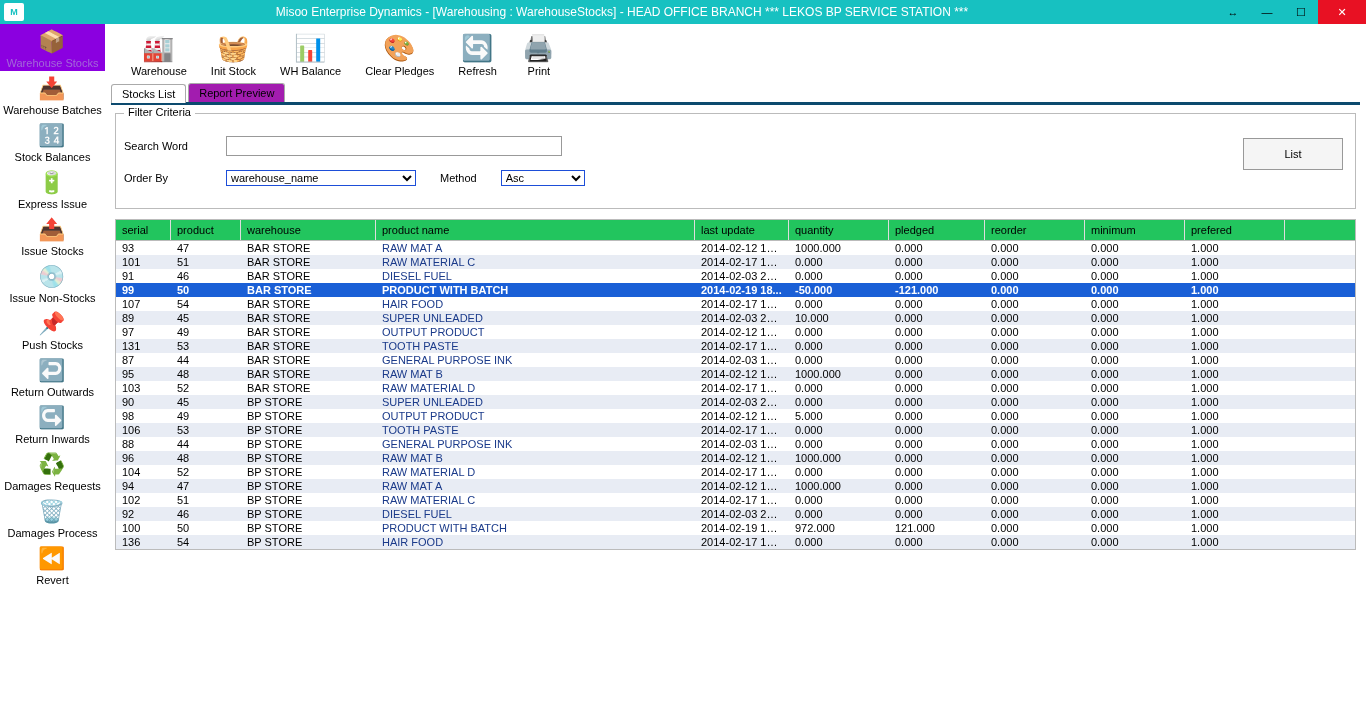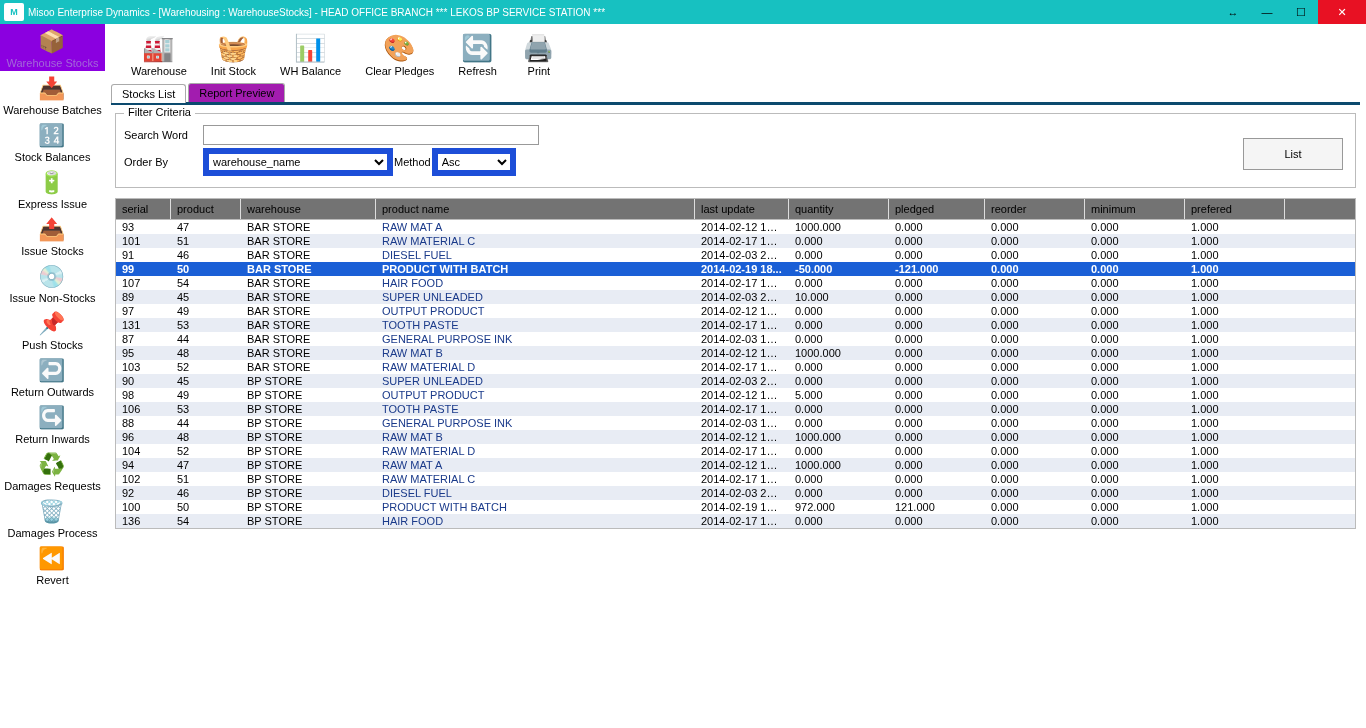--- a/index.html
+++ b/index.html
@@ -1,48 +1,48 @@
 <!DOCTYPE html>
 <html><head>
 <meta charset="utf-8">
 <style>
 *{box-sizing:border-box;margin:0;padding:0;font-family:"Segoe UI",Tahoma,sans-serif;font-size:11px}
 body{background:#fff;user-select:none}
 .titlebar{height:24px;background:#17c1c1;display:flex;align-items:center;color:#fff;position:relative}
 .titlebar .appicon{width:20px;height:18px;margin:0 4px;background:#fff;border-radius:2px;display:flex;align-items:center;justify-content:center;color:#17c1c1;font-weight:bold;font-size:9px}
-.titlebar .title{flex:1;text-align:left;font-size:10px}
+.titlebar .title{flex:1;text-align:center;font-size:12px}
 .titlebar .winbtns{display:flex;height:100%}
 .titlebar .winbtns>div{width:34px;height:100%;display:flex;align-items:center;justify-content:center;color:#000}
 .titlebar .winbtns .close{background:#e81123;color:#fff;width:48px}
 .main{display:flex;height:704px}
 .sidebar{width:105px;background:#fff;display:flex;flex-direction:column;align-items:center;padding-top:0}
 .sidebar .item{width:100%;padding:4px 0 2px;display:flex;flex-direction:column;align-items:center;gap:1px;cursor:pointer}
 .sidebar .item.sel{background:#8b00e0;color:#fff}
 .sidebar .item .ico{width:32px;height:28px;display:flex;align-items:center;justify-content:center;font-size:22px}
 .sidebar .item .lbl{font-size:11px;text-align:right}
 .sidebar .item.sel .lbl{color:#a366d9}
 .content{flex:1;padding:0 6px;display:flex;flex-direction:column}
 .toolbar{display:flex;gap:16px;padding:6px 16px 2px}
 .toolbar .btn{display:flex;flex-direction:column;align-items:center;gap:1px;cursor:pointer;padding:2px 4px}
 .toolbar .btn .ico{width:36px;height:32px;display:flex;align-items:center;justify-content:center;font-size:26px}
 .toolbar .btn .lbl{font-size:11px}
 .tabs{display:flex;border-bottom:3px solid #0c4a6e;margin-top:2px}
 .tabs .tab{padding:3px 10px;border:1px solid #aaa;border-bottom:none;background:#a21caf;border-radius:3px 3px 0 0;margin-right:2px;cursor:pointer}
 .tabs .tab.active{background:#fff;position:relative;top:1px}
 .filter{border:1px solid #bbb;margin:8px 4px 4px;padding:8px 8px;position:relative}
 .filter .legend{position:absolute;top:-8px;left:8px;background:#fff;padding:0 4px;font-size:11px}
-.filter .row{display:flex;align-items:center;gap:1px;margin:3px 0}
+.filter .row{display:flex;align-items:center;gap:24px;margin:14px 0}
 .filter label{width:78px;font-size:11px}
 .filter input[type=text]{width:336px;height:20px;border:1px solid #999;padding:0 4px}
-.filter select{height:28px;border:6px solid #1d4ed8;background:#fff}
+.filter select{height:16px;border:1px solid #1d4ed8;background:#fff}
 .filter .order-sel{width:190px}
 .filter .method-sel{width:84px}
 .filter .listbtn{position:absolute;right:12px;top:24px;width:100px;height:32px;border:1px solid #999;background:#f5f5f5;cursor:pointer}
 .grid{margin:6px 4px 0;border:1px solid #bbb}
-.ghead{display:flex;background:#737373;border-bottom:1px solid #bbb}
+.ghead{display:flex;background:#22c55e;border-bottom:1px solid #bbb}
 .ghead>div{padding:4px 6px;border-right:1px solid #ddd;font-size:11px}
 .gbody .row{display:flex;font-size:11px}
 .gbody .row>div{padding:1px 6px;overflow:hidden;white-space:nowrap;text-overflow:ellipsis}
 .gbody .row.alt{background:#e8ecf4}
 .gbody .row.sel{background:#1a5fd6;color:#fff}
 .gbody .row.sel>div{font-weight:bold}
 .c-serial{width:55px}
 .c-product{width:70px}
 .c-warehouse{width:135px}
 .c-pname{width:319px}

